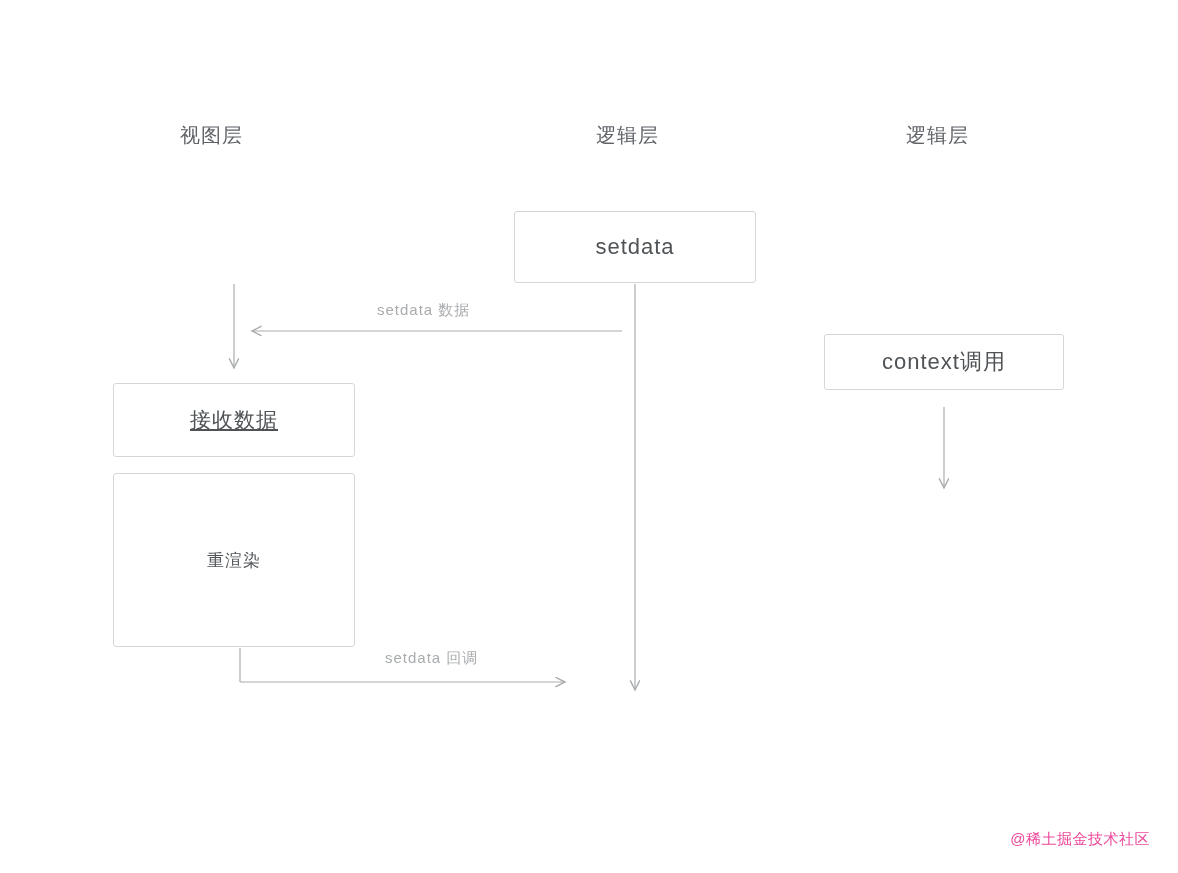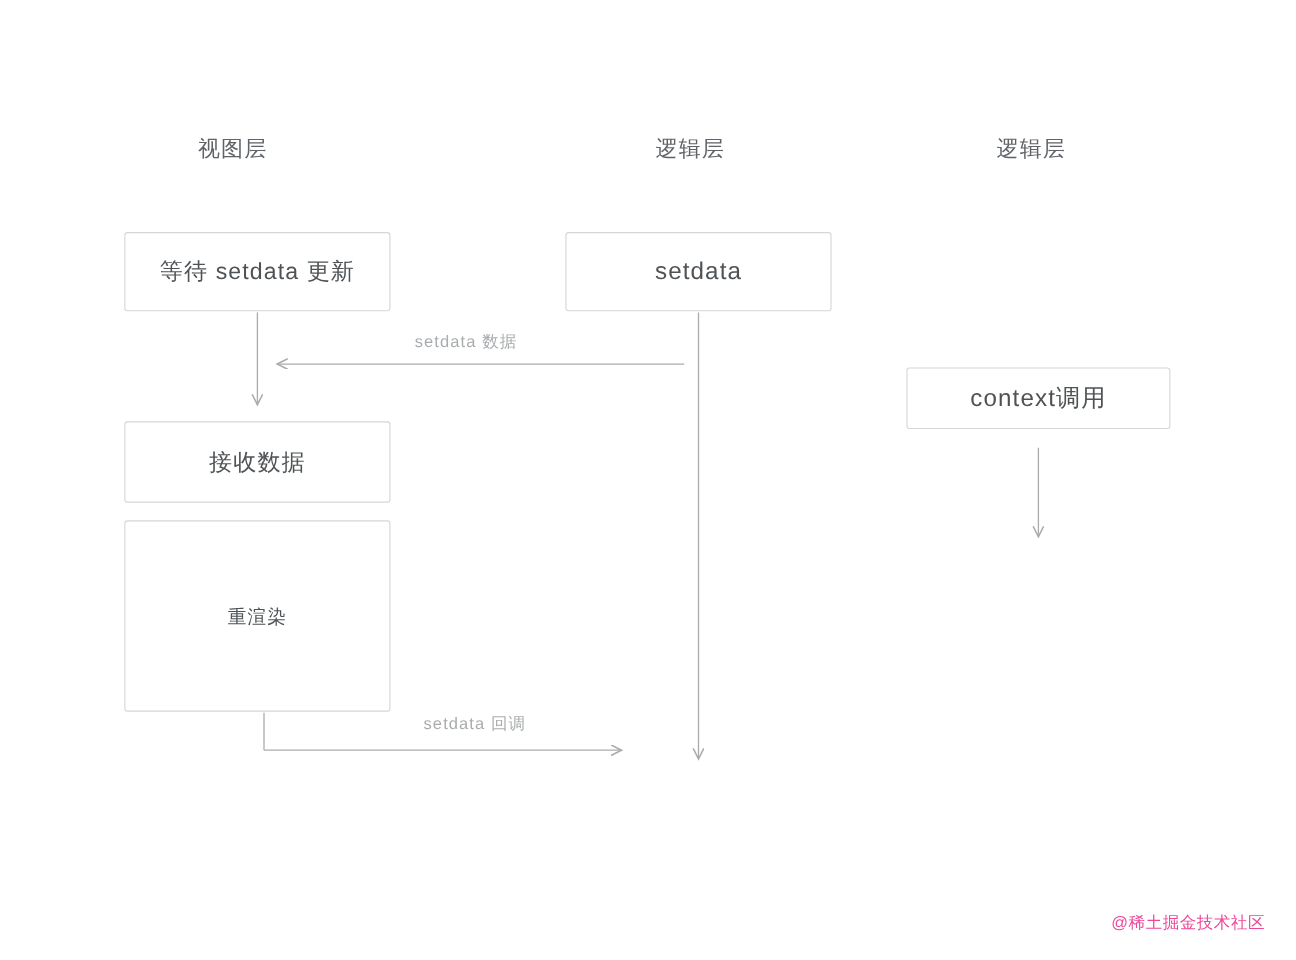--- a/index.html
+++ b/index.html
@@ -94,25 +94,24 @@
 
     <g>
       <line x1="944" y1="407" x2="944" y2="488" stroke="#a9acae" stroke-width="1.2" marker-end="url(#arrow)"></line>
     </g>
   </svg>
 
   <div class="col-title" style="left:180px; top:122px;">视图层</div>
   <div class="col-title" style="left:596px; top:122px;">逻辑层</div>
   <div class="col-title" style="left:906px; top:122px;">逻辑层</div>
 
-  <div class="node" style="left:113px; top:211px; width:242px; height:72px; font-size:21px;">等待 setdata 更新</div>
 
   <div class="node" style="left:514px; top:211px; width:242px; height:72px; font-size:22px;">setdata</div>
 
-  <div class="node" style="left:113px; top:383px; width:242px; height:74px; font-size:21px;">接收数据</div>
+  <div class="node" style="left:113px; top:383px; width:242px; height:74px; font-size:21px;text-decoration:underline;">接收数据</div>
 
   <div class="node" style="left:113px; top:473px; width:242px; height:174px; font-size:17px;">重渲染</div>
 
   <div class="node" style="left:824px; top:334px; width:240px; height:56px; font-size:22px;">context调用</div>
 
 
   <div class="edge-label" style="left:377px; top:301px;">setdata 数据</div>
   <div class="edge-label" style="left:385px; top:649px;">setdata 回调</div>
 
   <div class="watermark">@稀土掘金技术社区</div>

